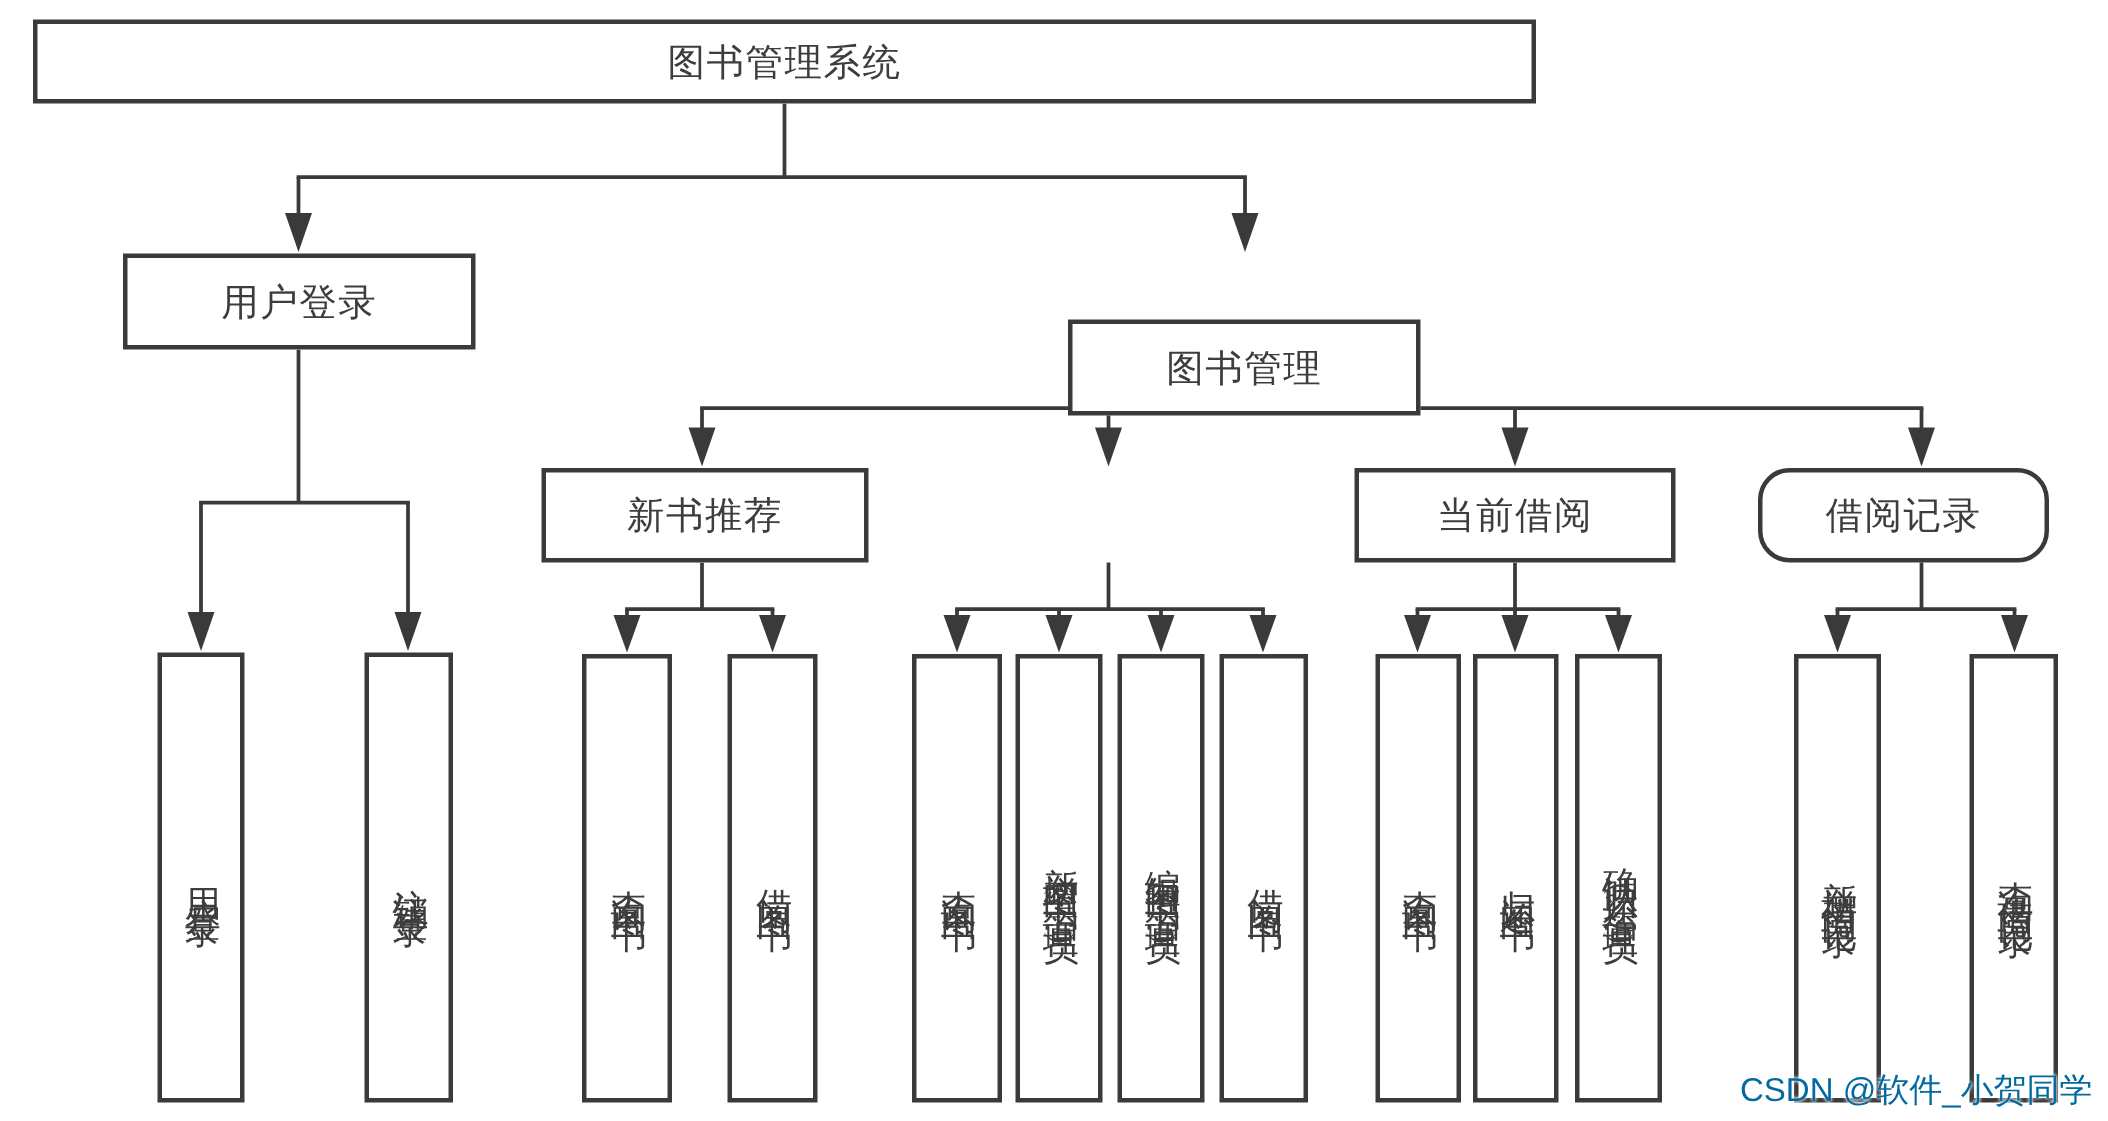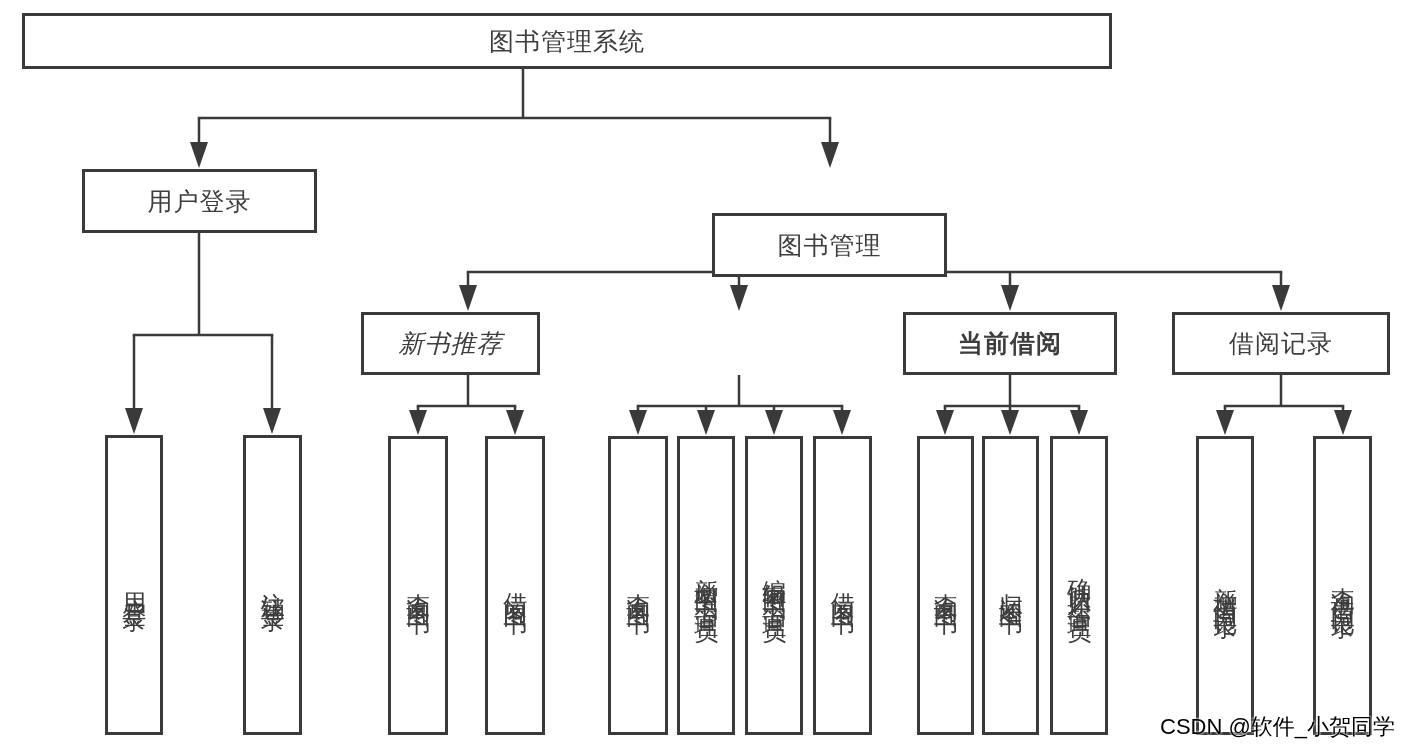--- a/index.html
+++ b/index.html
@@ -44,21 +44,21 @@
     letter-spacing: 6px;
     line-height: 1.1;
   }
   .watermark {
     position: absolute;
     left: 1160px;
     top: 712px;
     width: 232px;
     text-align: right;
     font-size: 22px;
-    color: #000000;
+    color: #0369a1;
     white-space: nowrap;
     z-index: 3;
     text-shadow: 0 0 3px #ffffff, 0 0 2px #ffffff;
   }
 </style>
 </head>
 <body>
 
 <div class="stage">
 
@@ -131,28 +131,28 @@
     <g>
       <line x1="1281" y1="375" x2="1281" y2="406"></line>
       <line x1="1223.75" y1="406" x2="1344.25" y2="406"></line>
       <line x1="1225" y1="406" x2="1225" y2="414"></line>
       <polygon points="1216,410 1234,410 1225,435" stroke="none"></polygon>
       <line x1="1343" y1="406" x2="1343" y2="414"></line>
       <polygon points="1334,410 1352,410 1343,435" stroke="none"></polygon>
     </g>
   </svg>
 
-  <div class="node h-node" style="left:22px; top:13px; width:1090px; height:56px;">图书管理系统</div>
+  <div class="node h-node" style="left:22px; top:13px; width:1002px; height:56px;">图书管理系统</div>
 
   <div class="node h-node" style="left:82px; top:169px; width:235px; height:64px;">用户登录</div>
   <div class="node h-node" style="left:712px; top:169px; width:235px; height:64px;margin-top:44px;">图书管理</div>
 
-  <div class="node h-node" style="left:361px; top:312px; width:179px; height:63px;font-style:italic;">新书推荐</div>
-  <div class="node h-node" style="left:903px; top:312px; width:214px; height:63px;font-weight:bold;">当前借阅</div>
-  <div class="node h-node" style="left:1172px; top:312px; width:218px; height:63px;">借阅记录</div>
+  <div class="node h-node" style="left:361px; top:312px; width:218px; height:63px;">新书推荐</div>
+  <div class="node h-node" style="left:903px; top:312px; width:214px; height:63px;">当前借阅</div>
+  <div class="node h-node" style="left:1172px; top:312px; width:194px; height:63px;border-radius:21px;">借阅记录</div>
 
   <div class="node v-node" style="left:105px; top:435px; width:58px; height:300px;">用户登录</div>
   <div class="node v-node" style="left:243px; top:435px; width:59px; height:300px;">注销登录</div>
 
   <div class="node v-node" style="left:388px; top:436px; width:60px; height:299px;">查询图书</div>
   <div class="node v-node" style="left:485px; top:436px; width:60px; height:299px;">借阅图书</div>
 
   <div class="node v-node" style="left:608px; top:436px; width:60px; height:299px;">查询图书</div>
   <div class="node v-node" style="left:677px; top:436px; width:58px; height:299px;">新增图书（管理员）</div>
   <div class="node v-node" style="left:745px; top:436px; width:58px; height:299px;">编辑图书（管理员）</div>

